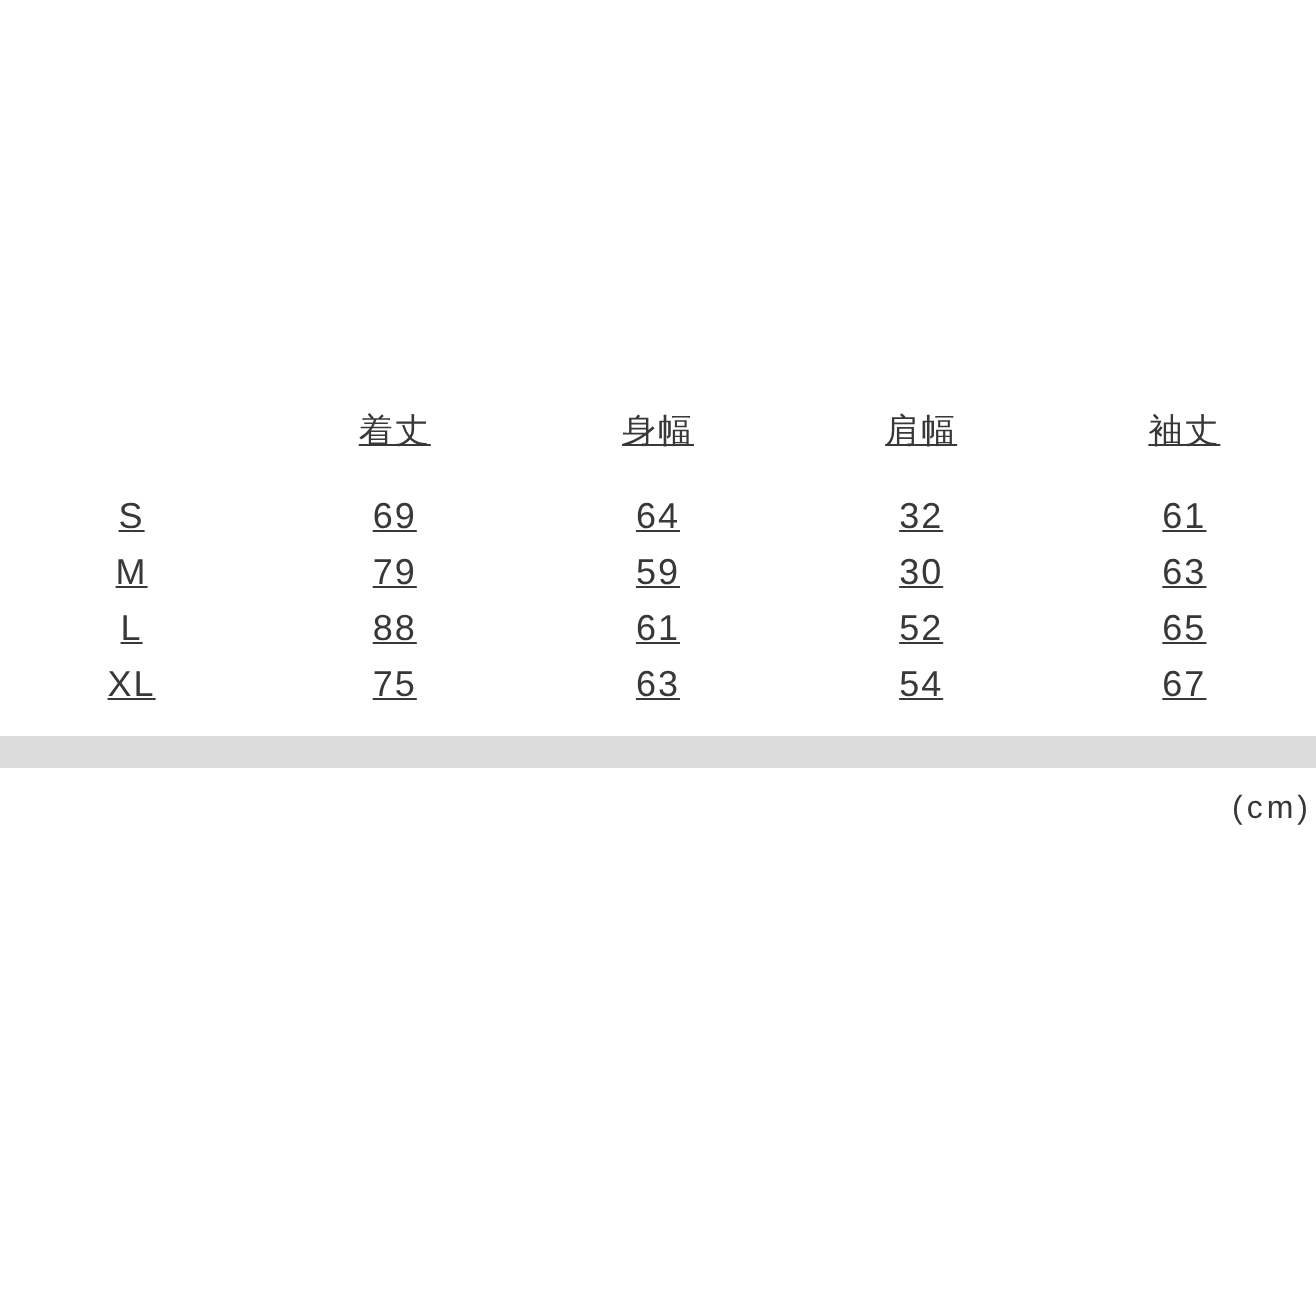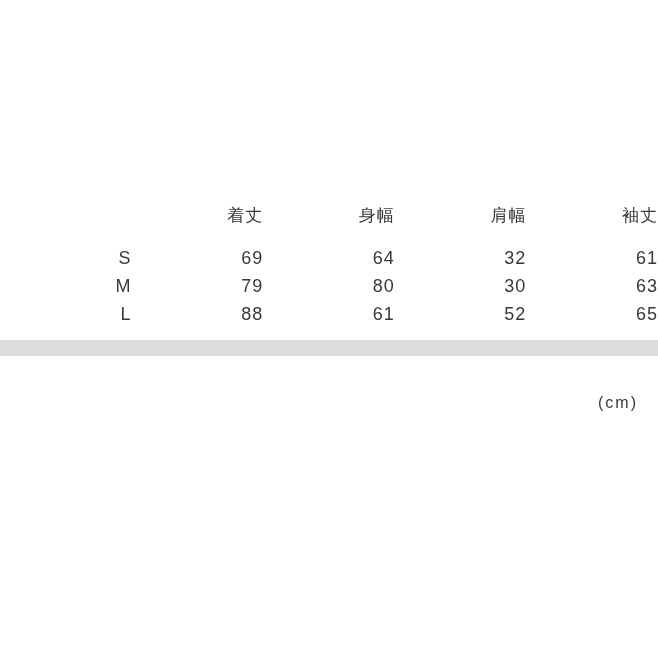--- a/index.html
+++ b/index.html
@@ -21,25 +21,26 @@
   table.size-table {
     width: 658px;
     border-collapse: collapse;
     table-layout: fixed;
   }
   table.size-table col {
     width: 20%;
   }
   table.size-table th,
   table.size-table td {
-    text-align: right;
+    text-align: center;
     vertical-align: middle;
     font-weight: 400;
     padding: 0;
     border: none;
+    text-decoration: underline;
   }
   tr.header-row th {
     height: 24px;
     font-size: 17px;
     letter-spacing: 1px;
   }
   tr.gap-row td {
     height: 17px;
   }
   tr.data-row th,
@@ -48,24 +49,24 @@
     font-size: 18px;
     letter-spacing: 1px;
   }
   .divider-bar {
     margin-top: 12px;
     width: 658px;
     height: 16px;
     background: #dcdcdc;
   }
   .unit-row {
-    margin-top: 38px;
+    margin-top: 12px;
     width: 658px;
     text-align: right;
-    padding-right: 20px;
+    padding-right: 2px;
     box-sizing: border-box;
     font-size: 16px;
     letter-spacing: 2px;
   }
 </style>
 </head>
 <body>
 
 <div class="size-chart-section">
 
@@ -93,30 +94,37 @@
       <tr class="data-row">
         <th>S</th>
         <td>69</td>
         <td>64</td>
         <td>32</td>
         <td>61</td>
       </tr>
       <tr class="data-row">
         <th>M</th>
         <td>79</td>
-        <td>80</td>
+        <td>59</td>
         <td>30</td>
         <td>63</td>
       </tr>
       <tr class="data-row">
         <th>L</th>
         <td>88</td>
         <td>61</td>
         <td>52</td>
         <td>65</td>
+      </tr>
+      <tr class="data-row">
+        <th>XL</th>
+        <td>75</td>
+        <td>63</td>
+        <td>54</td>
+        <td>67</td>
       </tr>
     </tbody>
   </table>
 
   <div class="divider-bar"></div>
 
   <div class="unit-row">
     <span>(cm)</span>
   </div>
 

